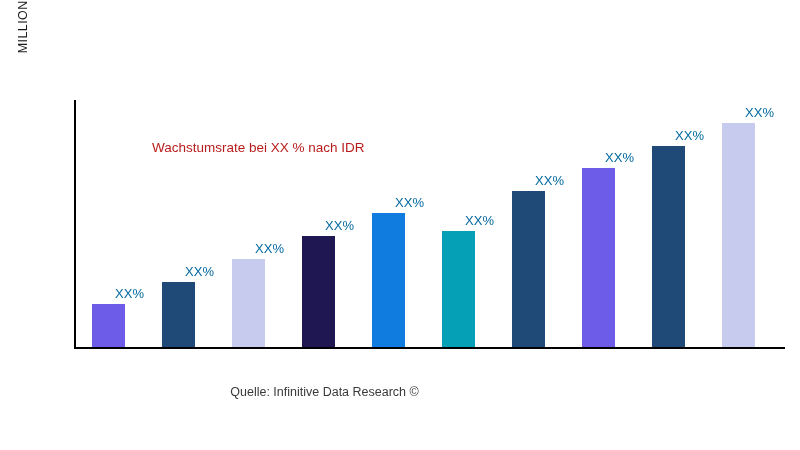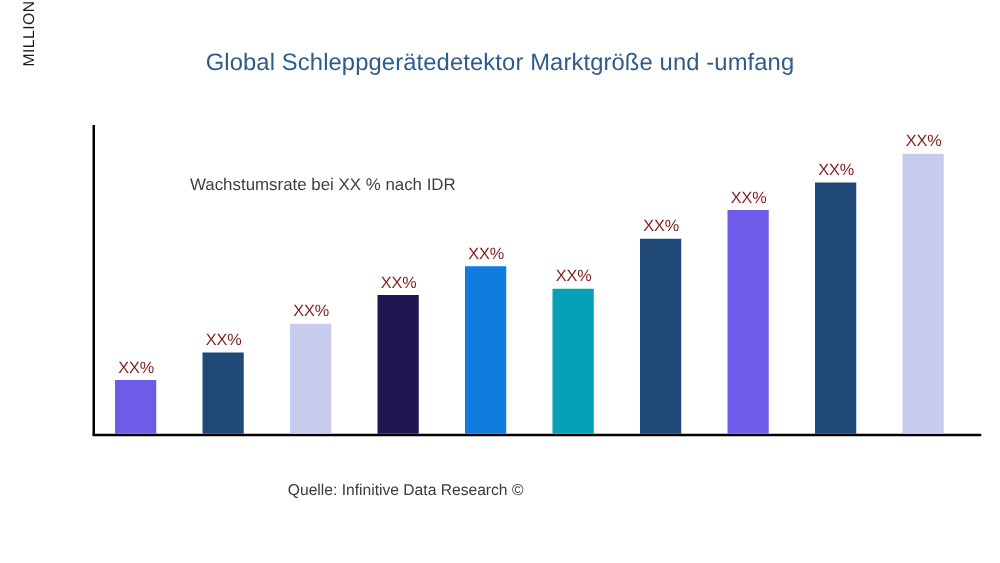--- a/index.html
+++ b/index.html
@@ -90,23 +90,23 @@
   .bar {
     position: absolute;
     bottom: 0;
     left: 18px;
     width: 33px;
   }
   .bar-label {
     position: absolute;
     left: 0;
     width: 70px;
-    text-align: center;
+    text-align: right;
     font-size: 13px;
-    color: #7f1d1d;
+    color: #0369a1;
     white-space: nowrap;
   }
   
   .tick-row {
     position: absolute;
     left: 74px;
     top: 352px;
     width: 711px;
     height: 24px;
   }
@@ -117,41 +117,40 @@
     text-align: center;
     font-size: 13.5px;
     color: #111111;
   }
   
   .annotation {
     position: absolute;
     left: 152px;
     top: 140px;
     font-size: 13.5px;
-    color: #404040;
+    color: #b91c1c;
     white-space: nowrap;
     font-weight: 400;
   }
   
   .source {
     position: absolute;
     left: 0;
     top: 385px;
     width: 649px;
     text-align: center;
     font-size: 12.5px;
     color: #3a3a3a;
   }
 </style>
 </head>
 <body>
 
 <div id="chart-root">
 
-  <div class="chart-title">Global Schleppgerätedetektor Marktgröße und -umfang</div>
 
   <div class="ylabel">
     <span class="ylabel-inner">MILLIONEN USD</span>
   </div>
 
   <div class="axis-y-line"></div>
   <div class="axis-x-line"></div>
 
   <div class="plot-area" id="plot-area">
       <div class="bar-group" style="left: 0px;">

